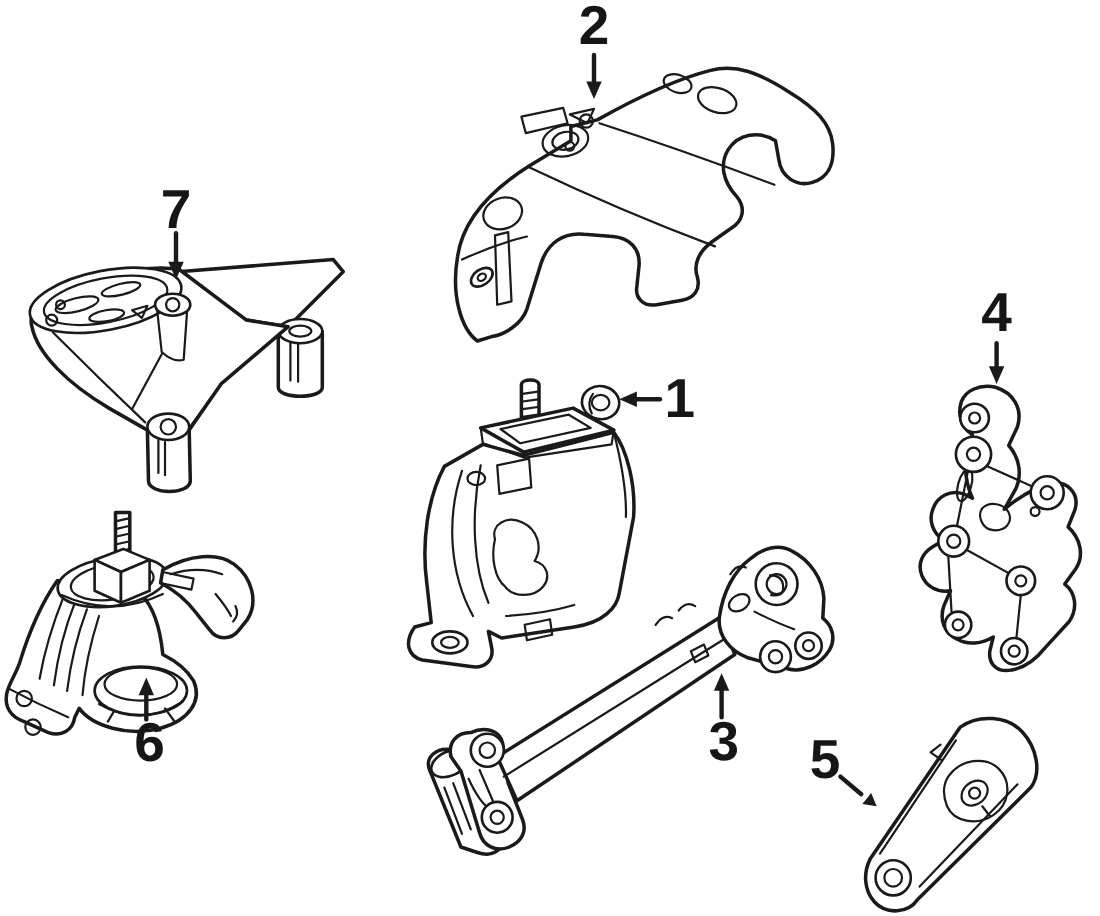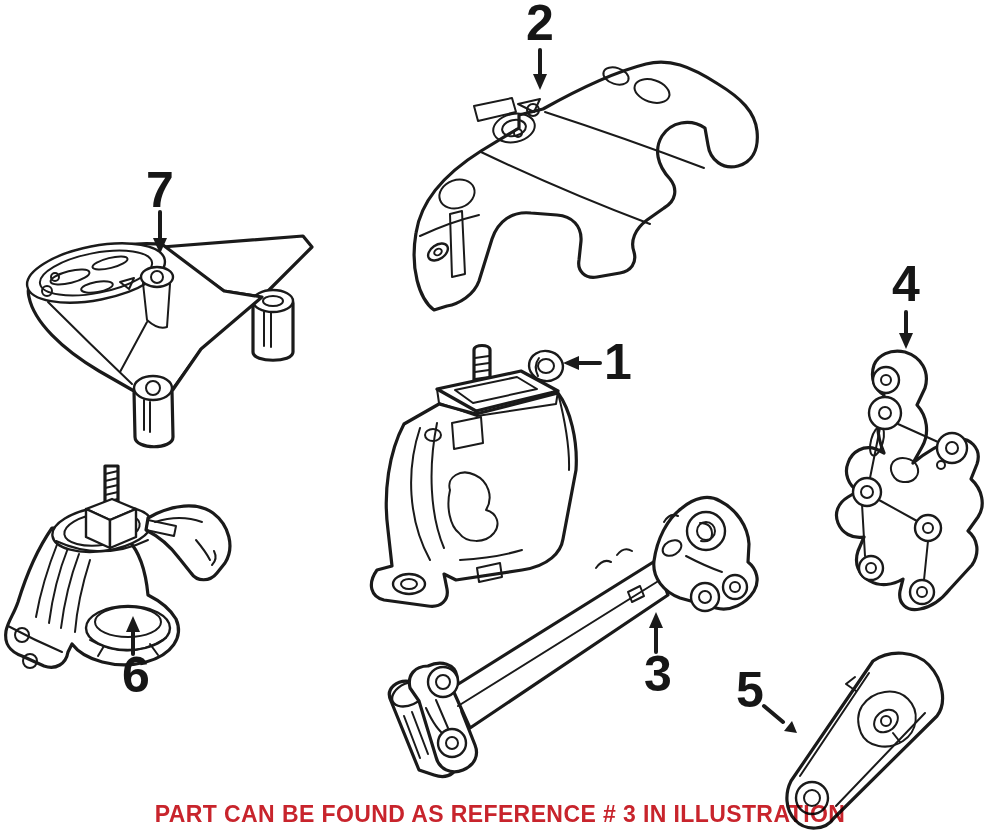--- a/index.html
+++ b/index.html
@@ -233,15 +233,14 @@
   </svg>
 
   <div class="num" style="left:596px;top:336px">1</div>
   <div class="num" style="left:518px;top:-3px">2</div>
   <div class="num" style="left:636px;top:648px">3</div>
   <div class="num" style="left:884px;top:258px">4</div>
   <div class="num" style="left:728px;top:664px">5</div>
   <div class="num" style="left:114px;top:649px">6</div>
   <div class="num" style="left:138px;top:164px">7</div>
 
-  <div class="caption">PART CAN BE FOUND AS REFERENCE # 3 IN ILLUSTRATION</div>
 
 </div>
 
 </body></html>

